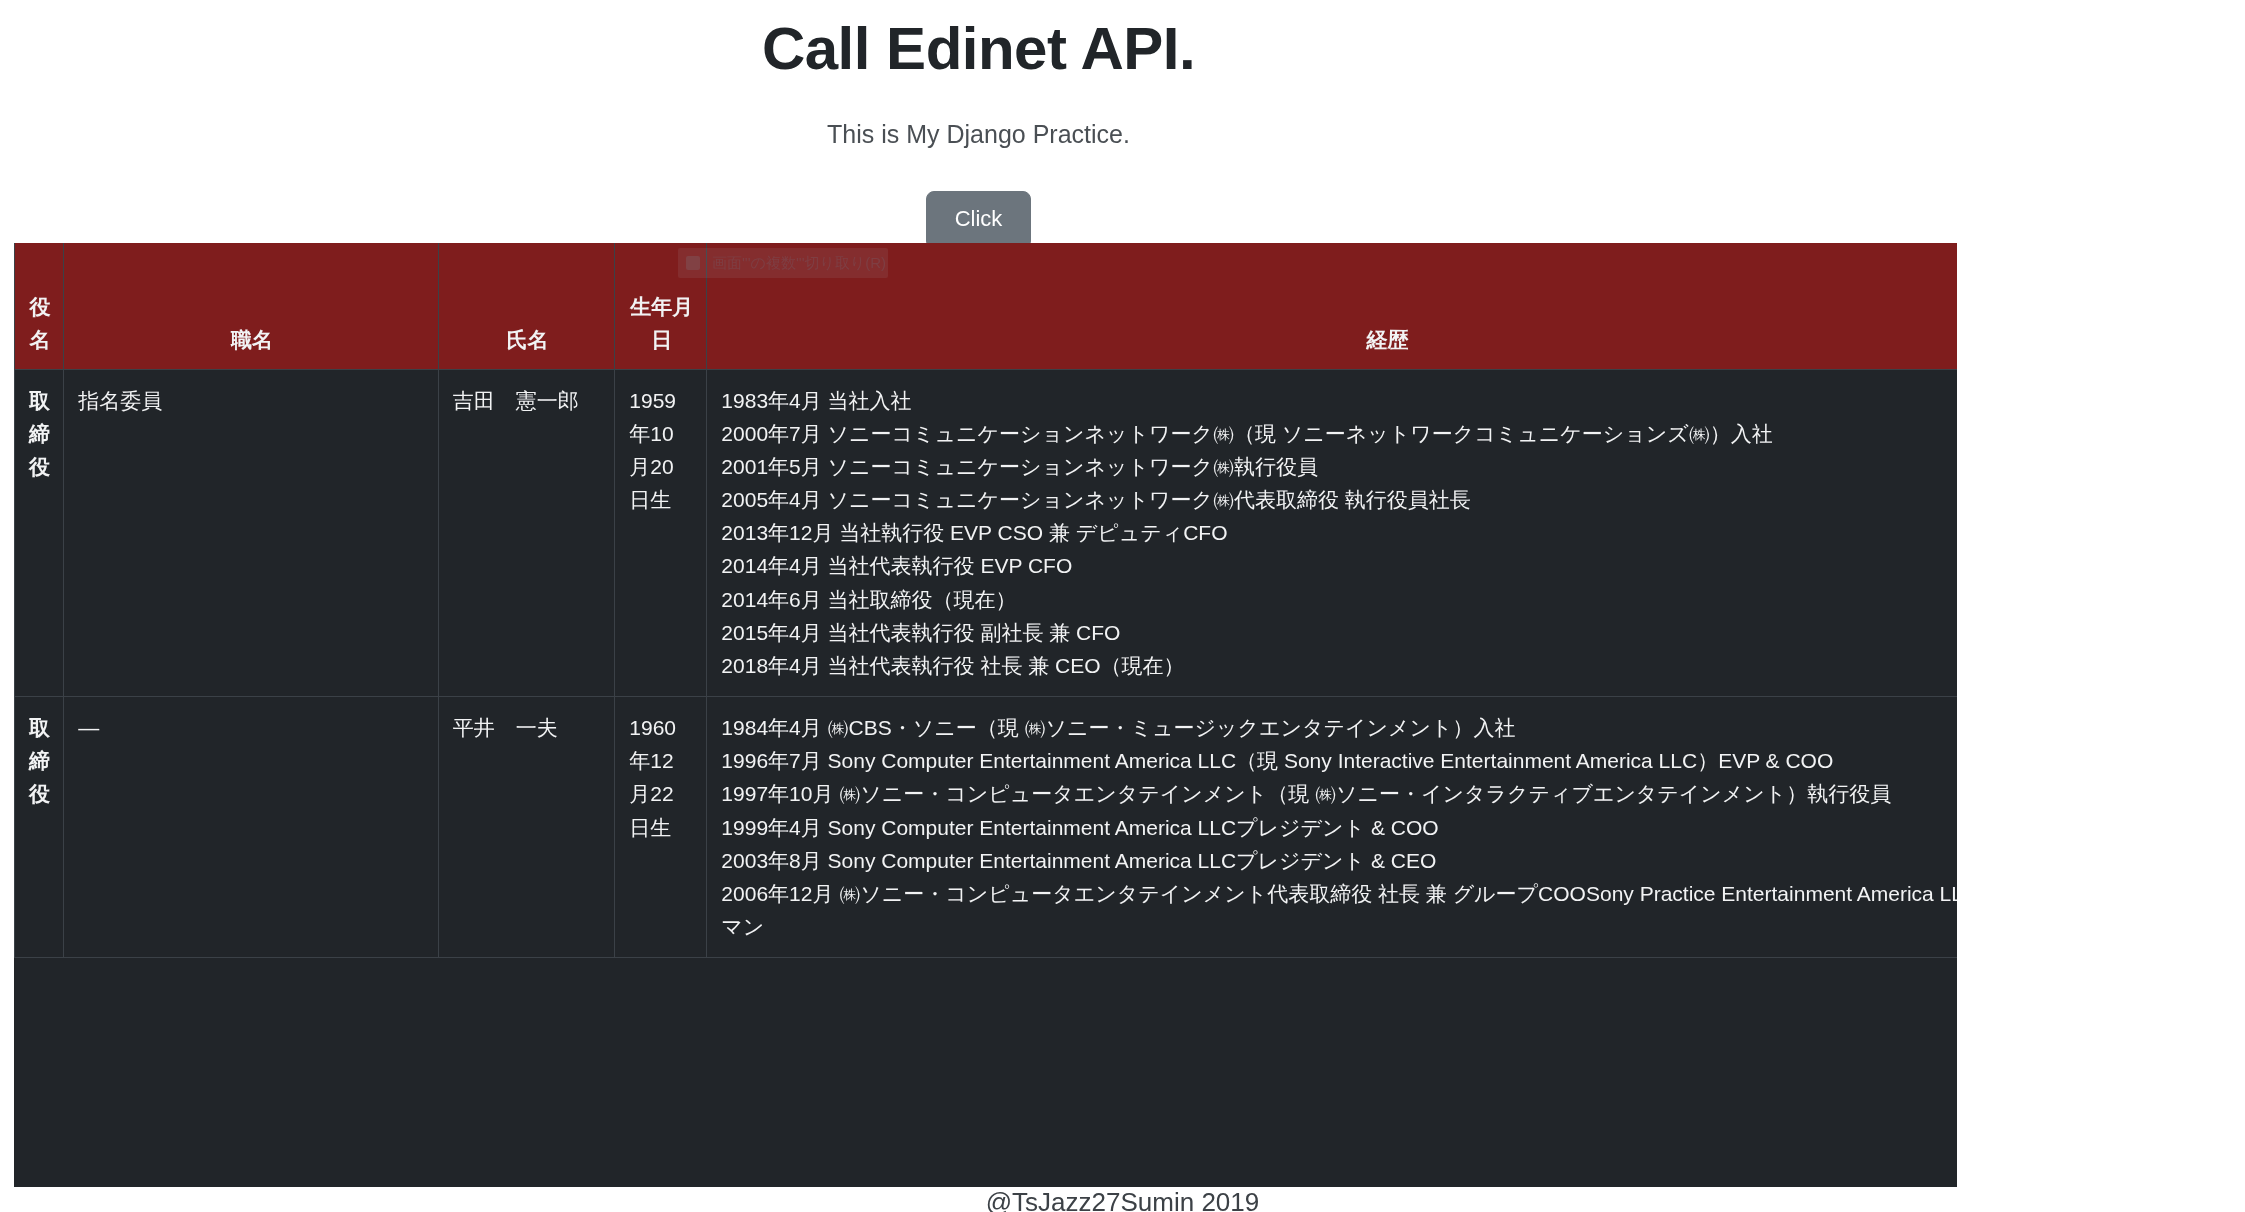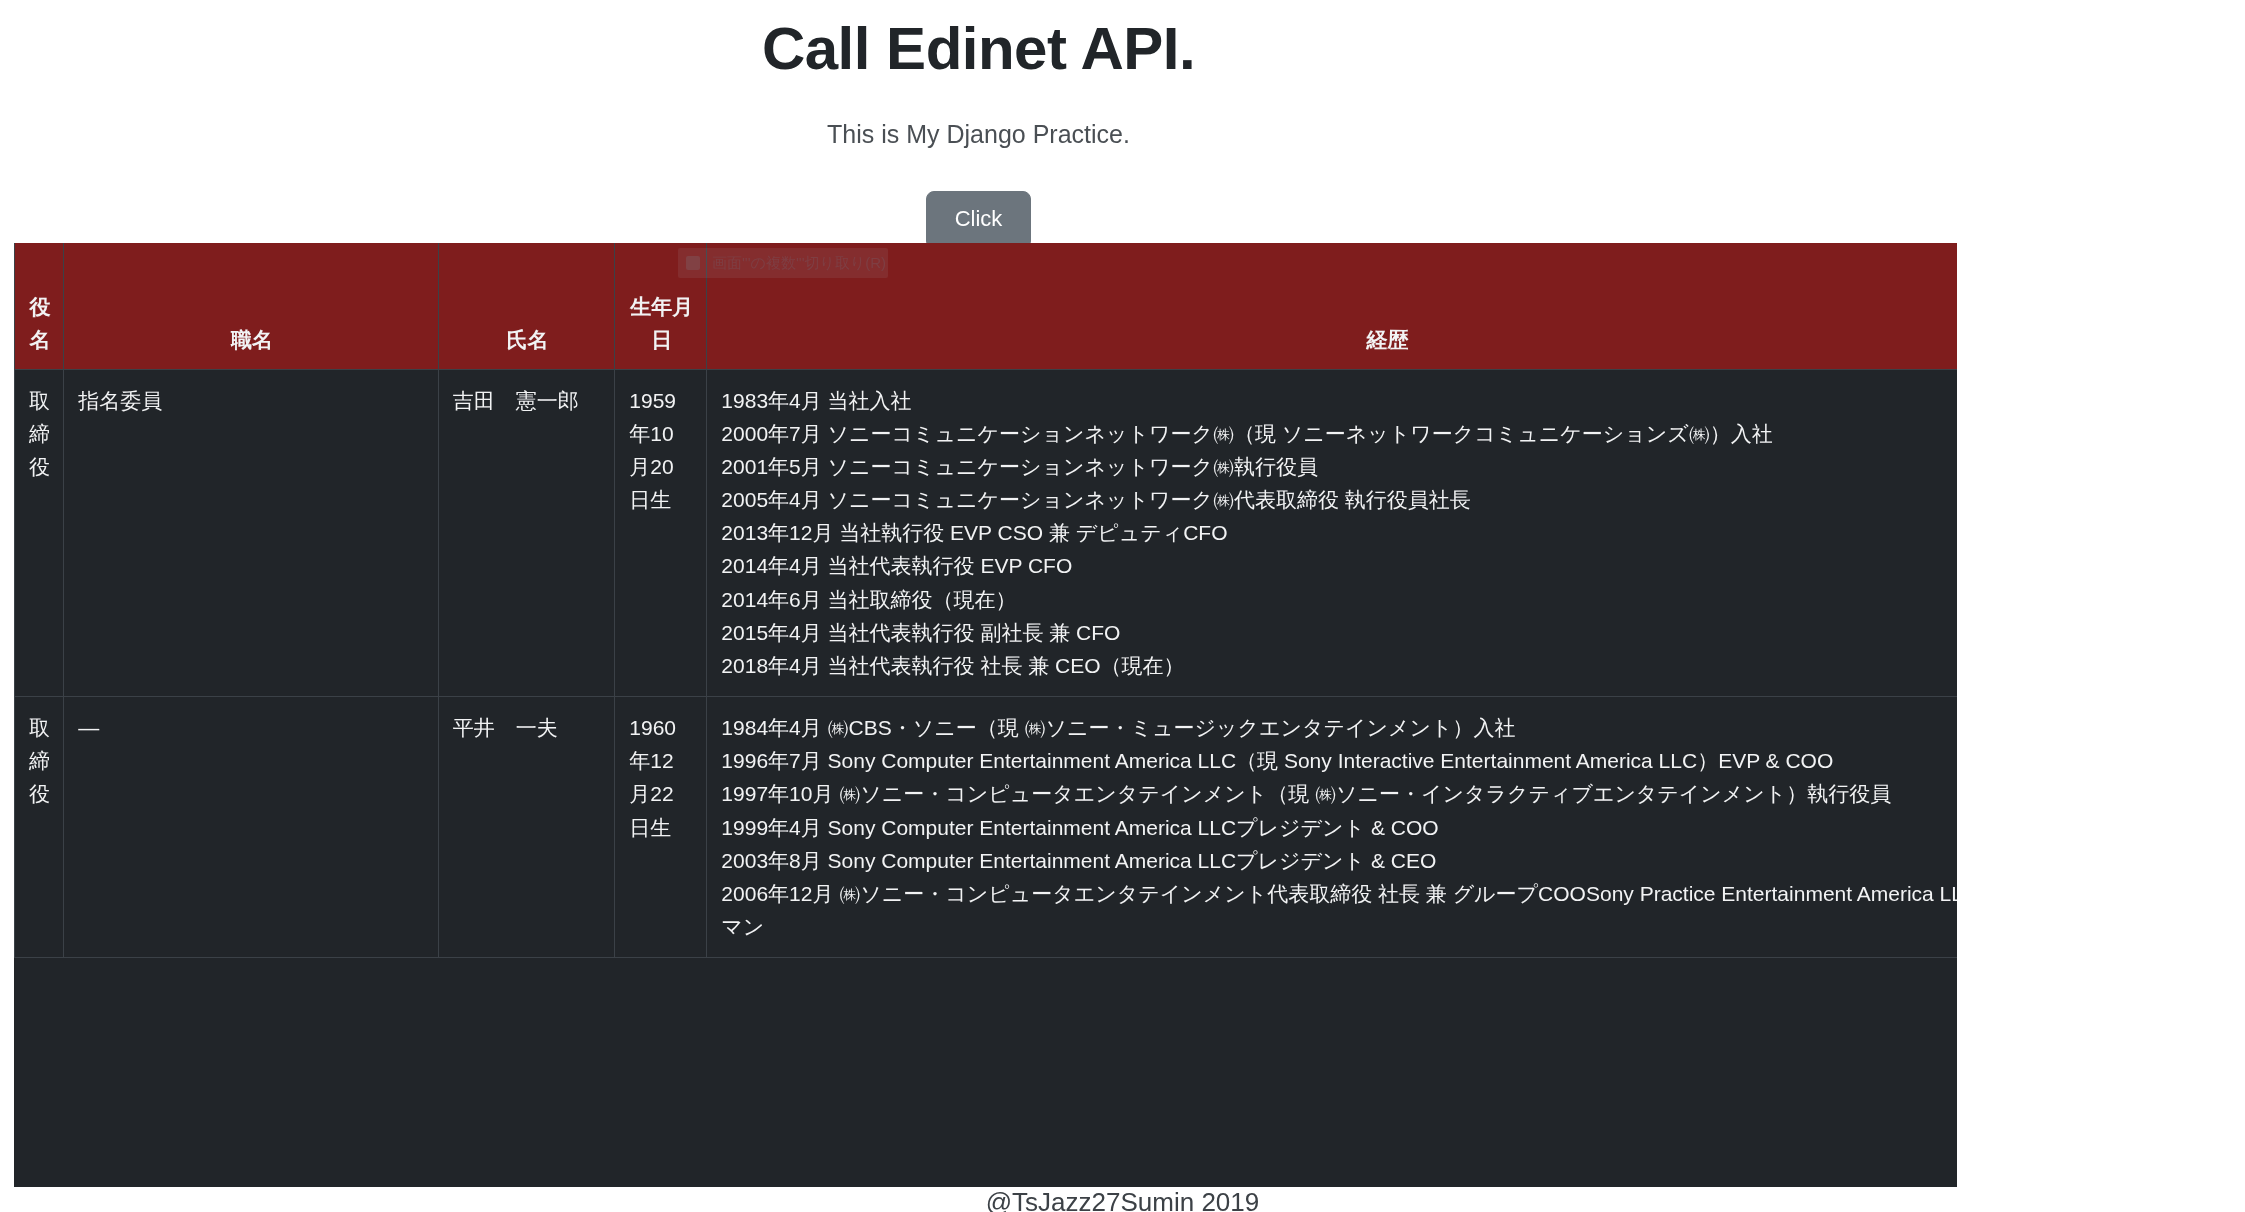--- a/index.html
+++ b/index.html
@@ -125,21 +125,21 @@
   }
   table.data-table thead th {
     font-weight: 700;
     vertical-align: bottom;
     padding-bottom: 12px;
     height: 118px;
     border-top: none;
     background: #7f1d1d;
   }
   
-  .col-yakumei   { width: 46px; }
+  .col-yakumei   { width: 46px; font-weight: bold; }
   .col-shokumei  { width: 350px; }
   .col-shimei    { width: 165px; }
   .col-seinen    { width: 86px; margin-top: 20px; }
   .col-keireki   { width: 1270px; }
   .col-ninki     { width: 62px; text-align: center; }
   .col-kabu      { width: 60px; text-align: center; }
 
   td.col-ninki, th.col-ninki,
   td.col-kabu,  th.col-kabu { text-align: center; padding-left: 8px; padding-right: 8px; }
   th.col-ninki, th.col-kabu { padding-left: 6px; padding-right: 6px; }

